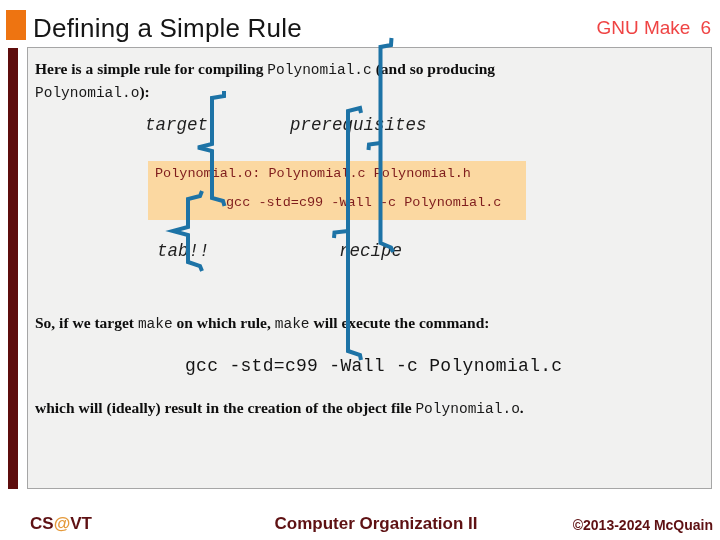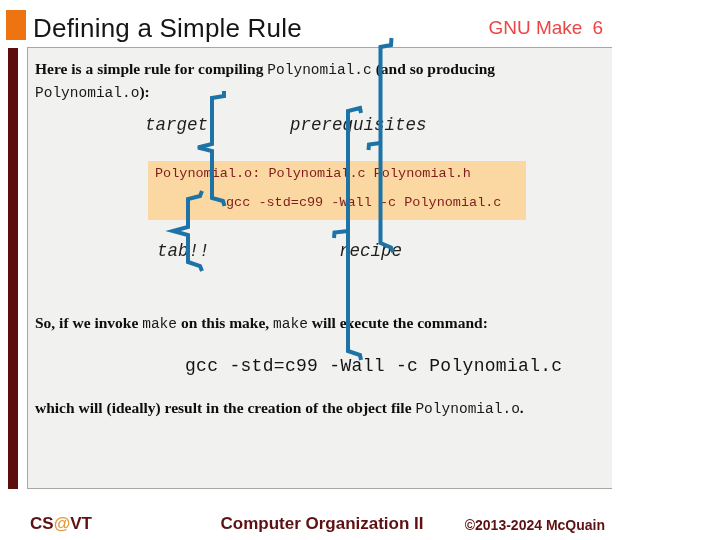--- a/index.html
+++ b/index.html
@@ -1,17 +1,17 @@
 <!DOCTYPE html>
 <html style="--color-accent-orange: #ee7411; --color-accent-maroon: #5e0d0d; --color-annotation-blue: #1d73a6; --color-highlight-box: #fbd8a1; --color-footer-text: #5e1113; --color-footer-at: #e59a3b;"><head>
 <meta charset="utf-8">
 <style>
   html,body{margin:0;padding:0;background:#ffffff;}
   .slide{
-    position:relative;width:612px;height:540px;overflow:hidden;
+    position:relative;width:720px;height:540px;overflow:hidden;
     background:#ffffff;font-family:"Liberation Sans",sans-serif;
   }
   
   .title-bullet{position:absolute;left:6px;top:10px;width:20px;height:30px;
     background:var(--color-accent-orange,#ee7411);}
   .slide-title{position:absolute;left:33px;top:13px;margin:0;
     font-size:26px;font-weight:400;color:#161616;letter-spacing:0.2px;white-space:nowrap;}
   .header-right{position:absolute;right:9px;top:17px;font-size:19px;color:#ef4444;white-space:nowrap;}
   .header-right .pagenum{margin-left:10px;}
   
@@ -65,21 +65,21 @@
 
   <div class="ann-label" style="left:145px;top:114px;">target</div>
   <div class="ann-label" style="left:290px;top:114px;">prerequisites</div>
   <div class="ann-label" style="left:157px;top:240px;">tab!!</div>
   <div class="ann-label" style="left:339px;top:240px;">recipe</div>
 
   <div class="rule-box"></div>
   <div class="rule-line l1">Polynomial.o: Polynomial.c Polynomial.h</div>
   <div class="rule-line l2">gcc -std=c99 -Wall -c Polynomial.c</div>
 
-  <div class="textline" style="left:35px;top:312px;"><span class="serif">So, if we invoke </span><span class="mono">make</span><span class="serif"> on this make, </span><span class="mono">make</span><span class="serif"> will execute the command:</span></div>
+  <div class="textline" style="left:35px;top:312px;"><span class="serif">So, if we target </span><span class="mono">make</span><span class="serif"> on which rule, </span><span class="mono">make</span><span class="serif"> will execute the command:</span></div>
 
   <div class="command-line">gcc -std=c99 -Wall -c Polynomial.c</div>
 
   <div class="textline" style="left:35px;top:397px;"><span class="serif">which will (ideally) result in the creation of the object file </span><span class="mono">Polynomial.o</span><span class="serif">.</span></div>
 
   <svg class="annotations" width="720" height="540" viewBox="0 0 720 540">
     <path d="M224 91 L224 96 L212 98 L212 144 L198 147.5 L212 151 L212 198 L223 201 L224.5 206"></path>
     <path d="M202 191 L200 196 L188 199 L188 227 L173 231 L188 235 L188 262 L200 266 L202 271"></path>
     <path d="M361 113 L360 108 L348 111 L348 351 L360 355 L361 360"></path>
     <path d="M334 238 L334.5 232.5 L348 231"></path>

